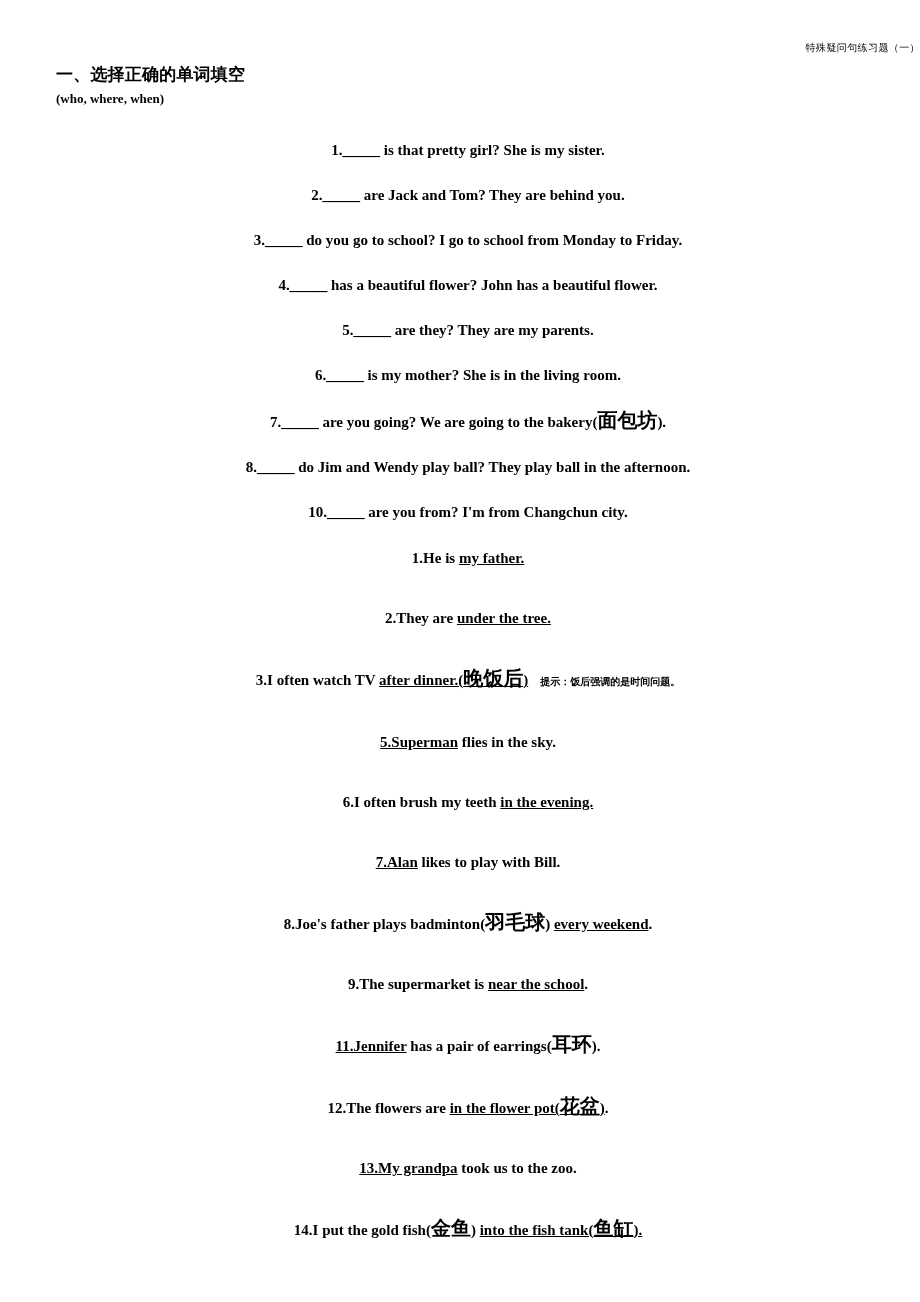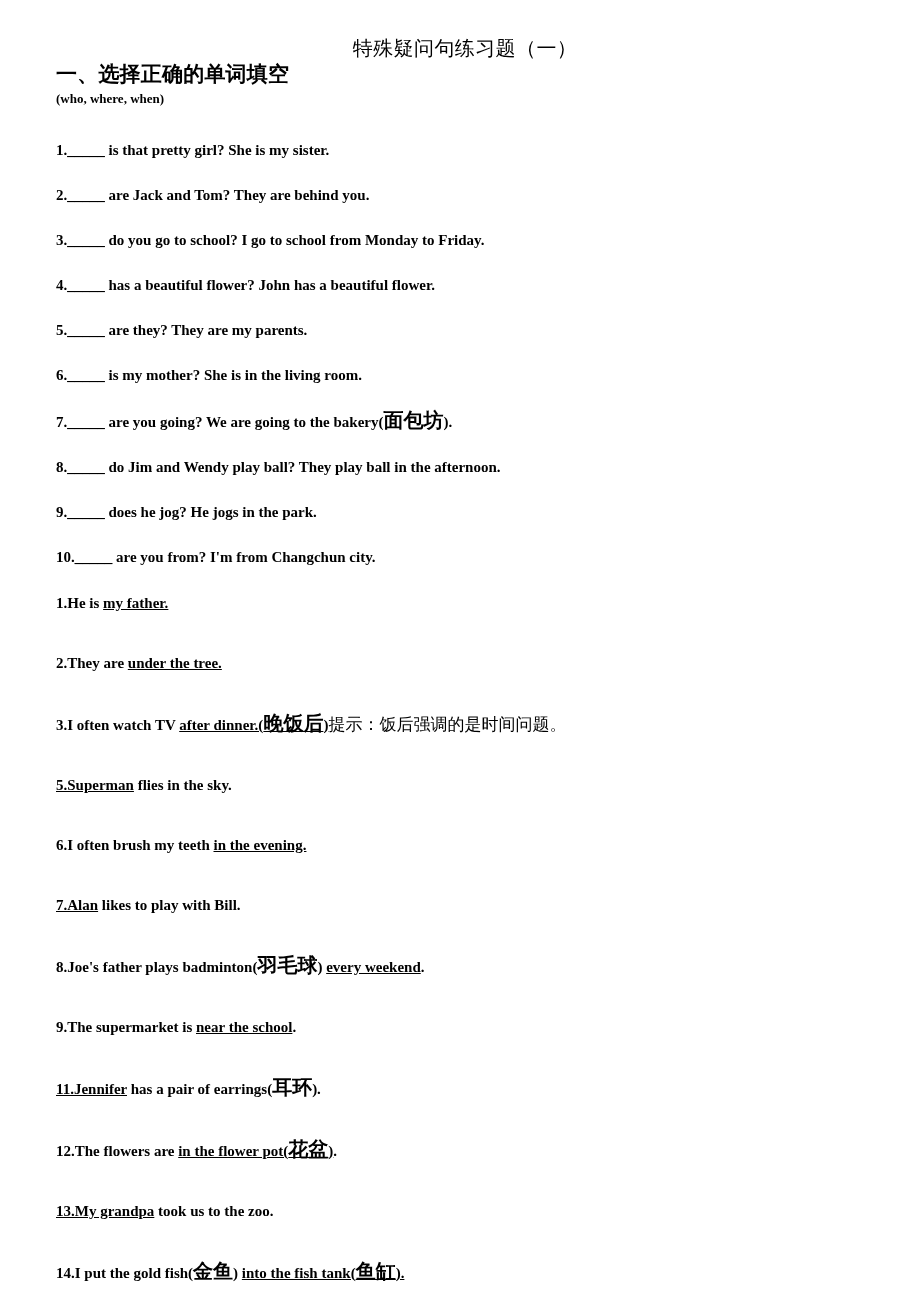--- a/index.html
+++ b/index.html
@@ -20,43 +20,43 @@
     position: relative;
     width: 920px;
     height: 1302px;
     background: #ffffff;
     box-sizing: border-box;
     padding: 0;
   }
 
   
   .doc-title {
-    text-align: center;
+    text-align: right;
     font-family: "DejaVu Sans", "Liberation Sans", sans-serif;
-    font-size: 20px;
+    font-size: 10px;
     font-weight: 400;
     color: #000;
     margin: 0;
     padding-top: 38px;
     padding-left: 10px;
     letter-spacing: 0.4px;
     line-height: 20px;
   }
 
   
   .content {
     margin-left: 56px;
     margin-right: 40px;
     margin-top: 6px;
   }
 
   
   .section-heading {
     font-family: "DejaVu Sans", "Liberation Sans", sans-serif;
-    font-size: 21px;
+    font-size: 17px;
     font-weight: 700;
     line-height: 21px;
     margin: 0;
     padding: 0;
     color: #000;
     letter-spacing: 0.2px;
   }
   .section-heading.second {
     margin-top: 23px;
     margin-bottom: 0;
@@ -79,20 +79,21 @@
     padding: 0;
   }
   .qitem {
     font-family: "Liberation Serif", "DejaVu Serif", serif;
     font-size: 15px;
     font-weight: 700;
     line-height: 20px;
     margin: 0;
     padding: 0;
     white-space: nowrap;
+    text-align: center;
   }
   
   .sec1 .qitem { margin-top: 25px; }
   .sec1 .qitem:first-child { margin-top: 30px; }
 
   .sec2 .qitem { margin-top: 40px; }
   .sec2 .qitem:first-child { margin-top: 26px; }
 
   .blank {
     text-decoration: underline;
@@ -102,24 +103,24 @@
     text-decoration: underline;
     text-underline-offset: 1px;
   }
   .cn {
     font-family: "DejaVu Sans", "Liberation Sans", sans-serif;
     font-size: 20px;
     font-weight: 700;
   }
   .hint {
     font-family: "DejaVu Sans", "Liberation Sans", sans-serif;
-    font-size: 17px;
-    font-weight: 400;
+    font-size: 10px;
+    font-weight: 700;
     text-decoration: none;
-    padding-left: 0;
+    padding-left: 12px;
   }
 </style>
 </head>
 <body>
 
 <div id="page">
 
   <div class="doc-title">特殊疑问句练习题（一）</div>
 
   <div class="content">
@@ -130,21 +131,20 @@
 
     <div class="qlist sec1" id="sec1-list">
         <div class="qitem"><span>1.</span><span class="blank">_____</span><span> is that pretty girl? She is my sister.</span></div>
         <div class="qitem"><span>2.</span><span class="blank">_____</span><span> are Jack and Tom? They are behind you.</span></div>
         <div class="qitem"><span>3.</span><span class="blank">_____</span><span> do you go to school? I go to school from Monday to Friday.</span></div>
         <div class="qitem"><span>4.</span><span class="blank">_____</span><span> has a beautiful flower? John has a beautiful flower.</span></div>
         <div class="qitem"><span>5.</span><span class="blank">_____</span><span> are they? They are my parents.</span></div>
         <div class="qitem"><span>6.</span><span class="blank">_____</span><span> is my mother? She is in the living room.</span></div>
         <div class="qitem"><span>7.</span><span class="blank">_____</span><span> are you going? We are going to the bakery(<span class="cn">面包坊</span>).</span></div>
         <div class="qitem"><span>8.</span><span class="blank">_____</span><span> do Jim and Wendy play ball? They play ball in the afternoon.</span></div>
-        <div class="qitem"><span>9.</span><span class="blank">_____</span><span> does he jog? He jogs in the park.</span></div>
         <div class="qitem"><span>10.</span><span class="blank">_____</span><span> are you from? I'm from Changchun city.</span></div>
       </div>
 
 
     <div class="qlist sec2" id="sec2-list">
         <div class="qitem"><span>1.He is </span><span class="ul">my father.</span></div>
         <div class="qitem"><span>2.They are </span><span class="ul">under the tree.</span></div>
         <div class="qitem"><span>3.I often watch TV </span><span class="ul">after dinner.(<span class="cn">晚饭后</span>)</span><span class="hint">提示：饭后强调的是时间问题。</span></div>
         <div class="qitem"><span class="ul">5.Superman</span><span> flies in the sky.</span></div>
         <div class="qitem"><span>6.I often brush my teeth </span><span class="ul">in the evening.</span></div>

